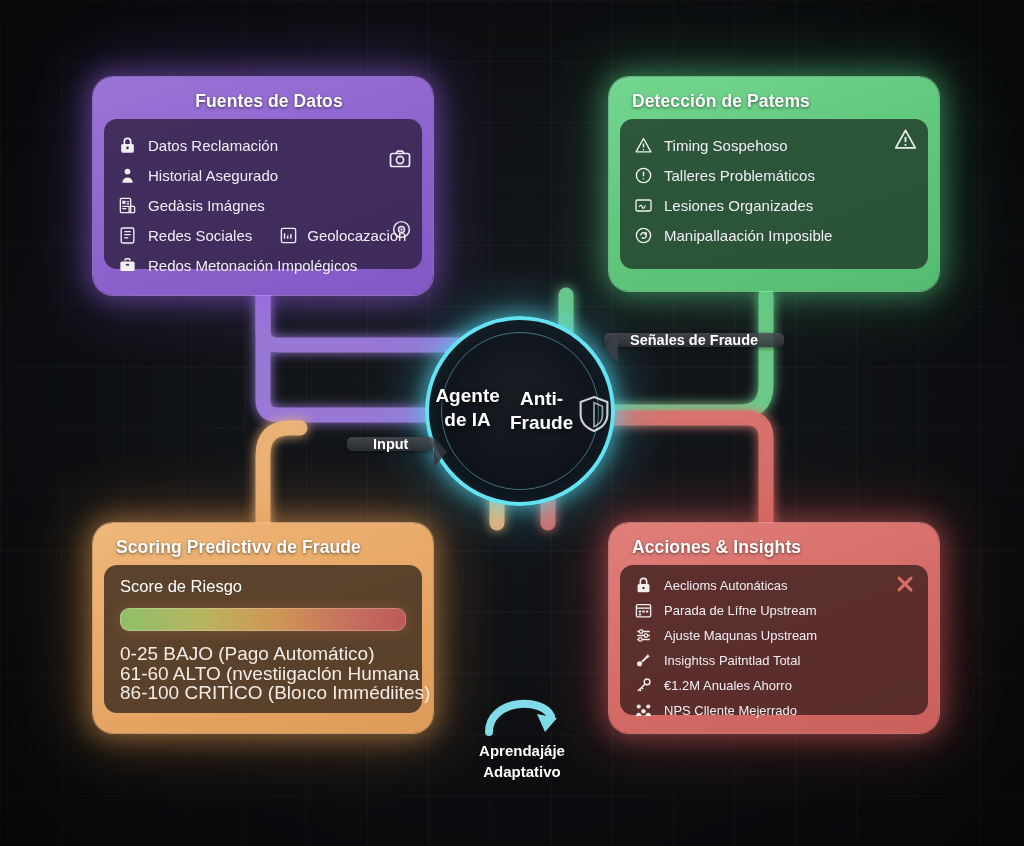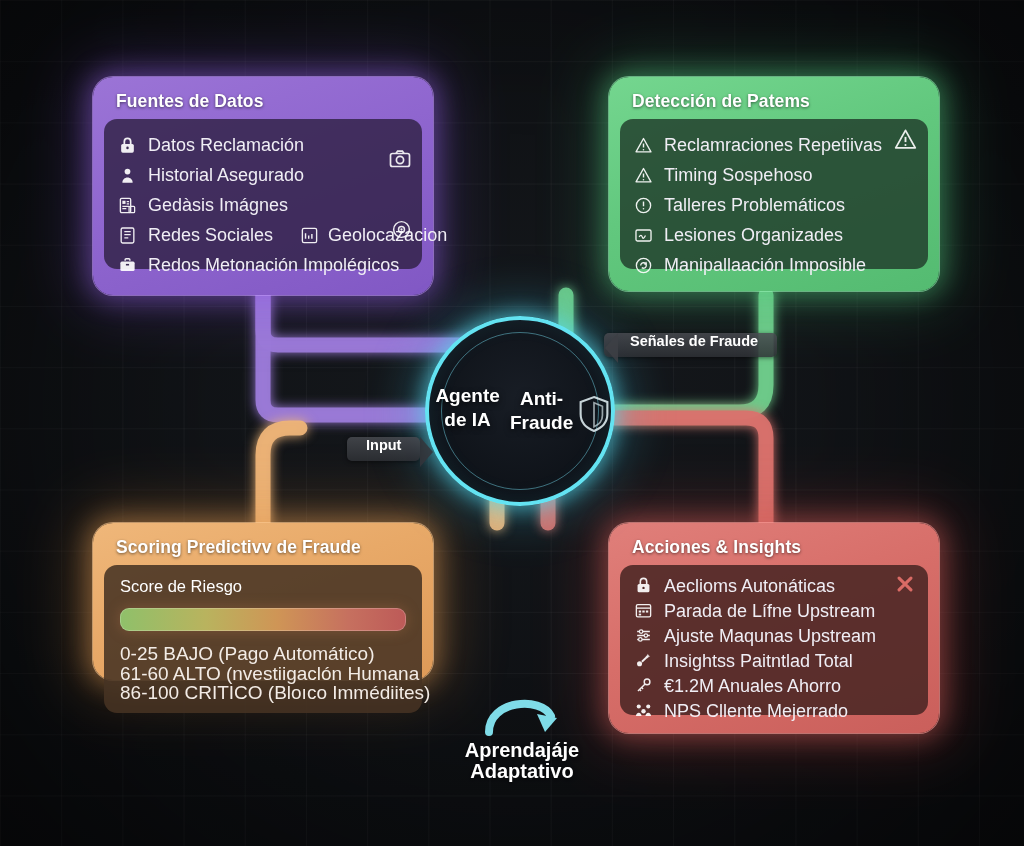--- a/index.html
+++ b/index.html
@@ -40,63 +40,64 @@
   }
   .panel-body{
     border-radius:13px;
     padding:11px 14px 12px 14px;
     position:relative;
   }
   .row{
     display:flex; align-items:center;
     gap:11px;
     height:30px;
-    color:#f0eef5; font-size:18px;
+    color:#f0eef5; font-size:15px;
     white-space:nowrap;
   }
   .row .ic{ width:19px; height:19px; flex:0 0 19px; display:block; opacity:.92; }
   .row .tx{ line-height:1; }
   .corner-ic{ position:absolute; opacity:.9; }
 
   
   #panel-sources{
     left:93px; top:77px; width:340px; height:218px;
     background:linear-gradient(160deg,#9b74d6 0%,#8f66cf 45%,#8158c4 100%);
     box-shadow:0 0 0 1px rgba(190,150,245,.6), 0 0 26px 5px rgba(150,100,230,.45),
                0 0 60px 14px rgba(130,80,215,.26);
+    text-align:center;
   }
   #panel-sources .panel-body{ background:rgba(48,33,68,.82); height:150px; }
 
   
   #panel-patterns{
     left:609px; top:77px; width:330px; height:214px;
     background:linear-gradient(160deg,#74d68f 0%,#62c87e 45%,#54bb71 100%);
     box-shadow:0 0 0 1px rgba(150,240,180,.6), 0 0 26px 5px rgba(90,215,135,.42),
                0 0 60px 14px rgba(70,190,115,.24);
   }
   #panel-patterns .panel-body{ background:rgba(33,62,44,.84); height:150px; }
 
   
   #panel-scoring{
-    left:93px; top:523px; width:340px; height:157px;
+    left:93px; top:523px; width:340px; height:210px;
     background:linear-gradient(160deg,#efb77a 0%,#e8a968 45%,#de9a58 100%);
     box-shadow:0 0 0 1px rgba(255,205,150,.6), 0 0 26px 5px rgba(235,165,90,.45),
                0 0 60px 16px rgba(220,140,60,.26);
   }
   #panel-scoring .panel-body{ background:rgba(71,51,35,.88); height:148px; padding:12px 16px; }
 
   
   #panel-actions{
     left:609px; top:523px; width:330px; height:210px;
     background:linear-gradient(160deg,#e07f7a 0%,#d76e69 45%,#ca5f5b 100%);
     box-shadow:0 0 0 1px rgba(255,165,160,.6), 0 0 26px 5px rgba(220,100,95,.45),
                0 0 60px 16px rgba(200,70,65,.26);
   }
   #panel-actions .panel-body{ background:rgba(78,40,38,.9); height:150px; padding:8px 14px; }
-  #panel-actions .row{ height:25px; font-size:18px; }
+  #panel-actions .row{ height:25px; font-size:13px; }
 
   
   .score-label{ color:#fff; font-size:16.5px; font-weight:normal; padding-bottom:12px; }
   .score-bar{
     height:23px; border-radius:9px;
     background:linear-gradient(90deg,#8fc06a 0%,#b9b35e 30%,#cf9556 55%,#c6705f 80%,#bd5a58 100%);
     box-shadow:inset 0 0 0 1px rgba(255,255,255,.22), 0 0 14px rgba(190,120,80,.35);
     margin-bottom:13px;
   }
   .score-line{ color:#f3ece6; font-size:19px; line-height:19.5px; white-space:nowrap; }
@@ -118,23 +119,23 @@
   .center-title{
     color:#ffffff; font-size:19px; font-weight:bold; line-height:24px;
     text-align:center; position:relative; z-index:2;
     text-shadow:0 2px 6px rgba(0,0,0,.7);
     margin-top:-6px;
   }
   #shield-wrap{ position:relative; z-index:2; margin-top:9px; opacity:.85; }
 
   
   .wire-label{
-    position:absolute; height:24px;
-    display:flex; align-items:flex-start;
-    padding:0 19px;
+    position:absolute; height:14px;
+    display:flex; align-items:center;
+    padding:0 26px;
     background:linear-gradient(180deg, rgba(72,74,80,.86), rgba(46,48,53,.86));
     color:#fff; font-size:14.5px; font-weight:bold;
     border-radius:5px;
     box-shadow:0 1px 4px rgba(0,0,0,.5);
   }
   #label-input{ left:347px; top:437px; }
   #label-signals{ left:604px; top:333px; padding-left:26px; }
   .wire-label::before{
     content:""; position:absolute; top:0; bottom:0; width:14px;
   }
@@ -148,21 +149,21 @@
     border-top:15px solid transparent; border-bottom:15px solid transparent;
     border-right:13px solid rgba(62,64,70,.86);
   }
 
   
   #feedback{
     position:absolute; left:452px; top:686px; width:140px;
     display:flex; flex-direction:column; align-items:center;
   }
   #feedback .fb-text{
-    color:#fff; font-size:20px; font-weight:bold; line-height:21px;
+    color:#fff; font-size:15px; font-weight:bold; line-height:21px;
     text-align:center; margin-top:4px;
     text-shadow:0 1px 4px rgba(0,0,0,.7);
   }
 </style>
 </head>
 <body>
 
 <div id="stage">
 
   <svg id="wires" width="1024" height="846" viewBox="0 0 1024 846">
@@ -263,28 +264,20 @@
         <circle cx="12" cy="12" r="3.4" fill="none" stroke="#fff" stroke-width="1.7"></circle>
         <circle cx="12" cy="12" r="1.3" fill="#fff"></circle>
       </svg>
     </div>
   </div>
 
   <div class="panel" id="panel-patterns">
     <div class="panel-title">Detección de Patems</div>
     <div class="panel-body">
 
-      <div class="row">
-        <svg class="ic" viewBox="0 0 24 24">
-          <path d="M12 3.2 21.4 20H2.6z" fill="none" stroke="#fff" stroke-width="1.7" stroke-linejoin="round"></path>
-          <path d="M12 9.5v5" stroke="#fff" stroke-width="1.8"></path>
-            <circle cx="12" cy="17.3" r="1" fill="#fff"></circle>
-        </svg>
-        <span class="tx">Reclamraciones Repetiivas</span>
-      </div>
 
       <div class="row">
         <svg class="ic" viewBox="0 0 24 24">
           <path d="M12 3.2 21.4 20H2.6z" fill="none" stroke="#fff" stroke-width="1.7" stroke-linejoin="round"></path>
           <path d="M12 9.5v5" stroke="#fff" stroke-width="1.8"></path>
             <circle cx="12" cy="17.3" r="1" fill="#fff"></circle>
         </svg>
         <span class="tx">Timing Sospehoso</span>
       </div>
 

